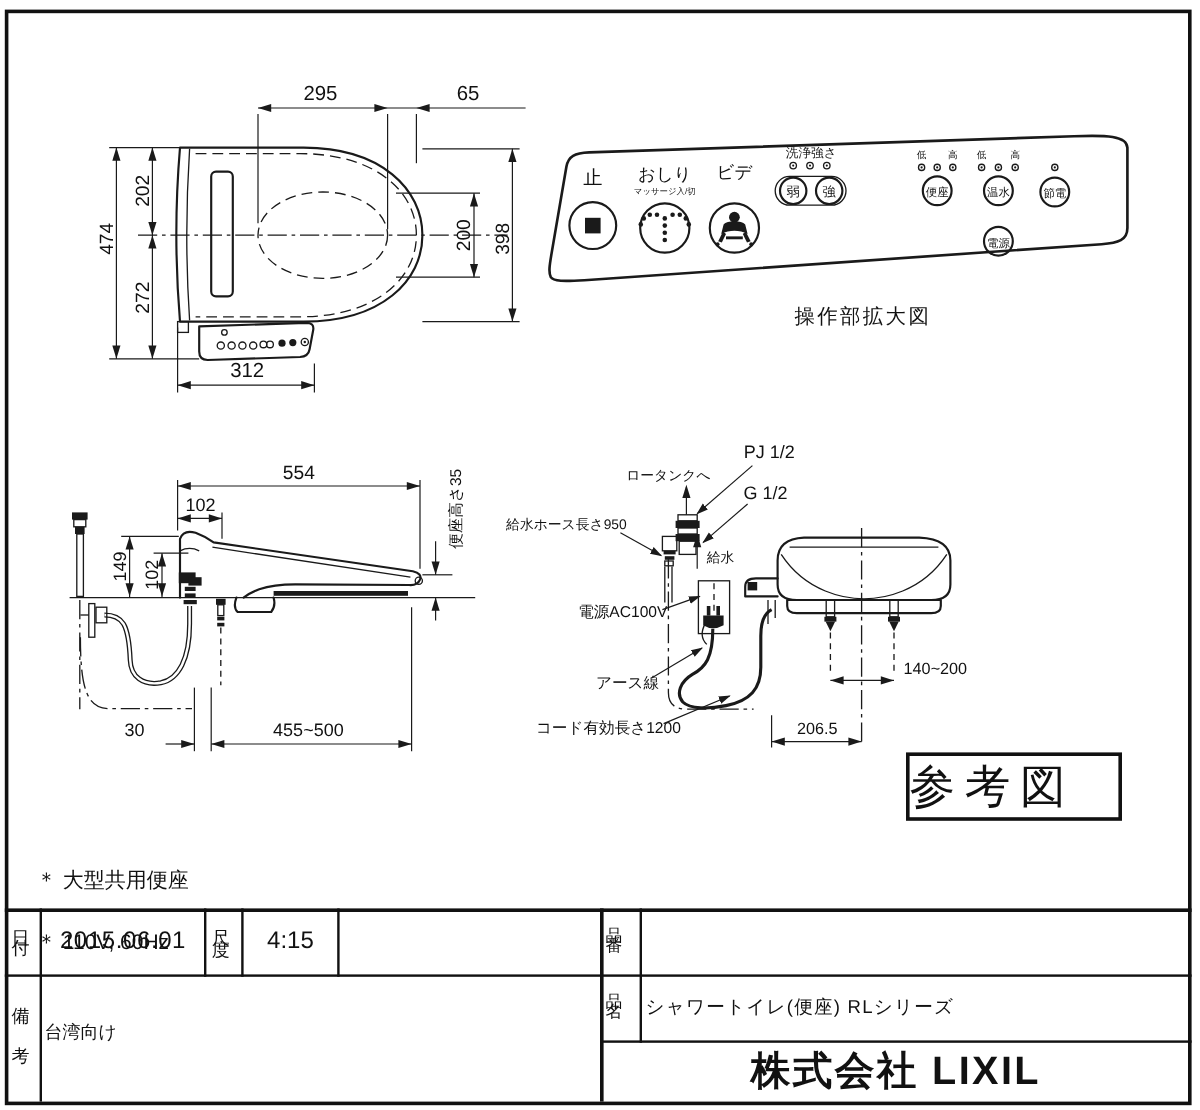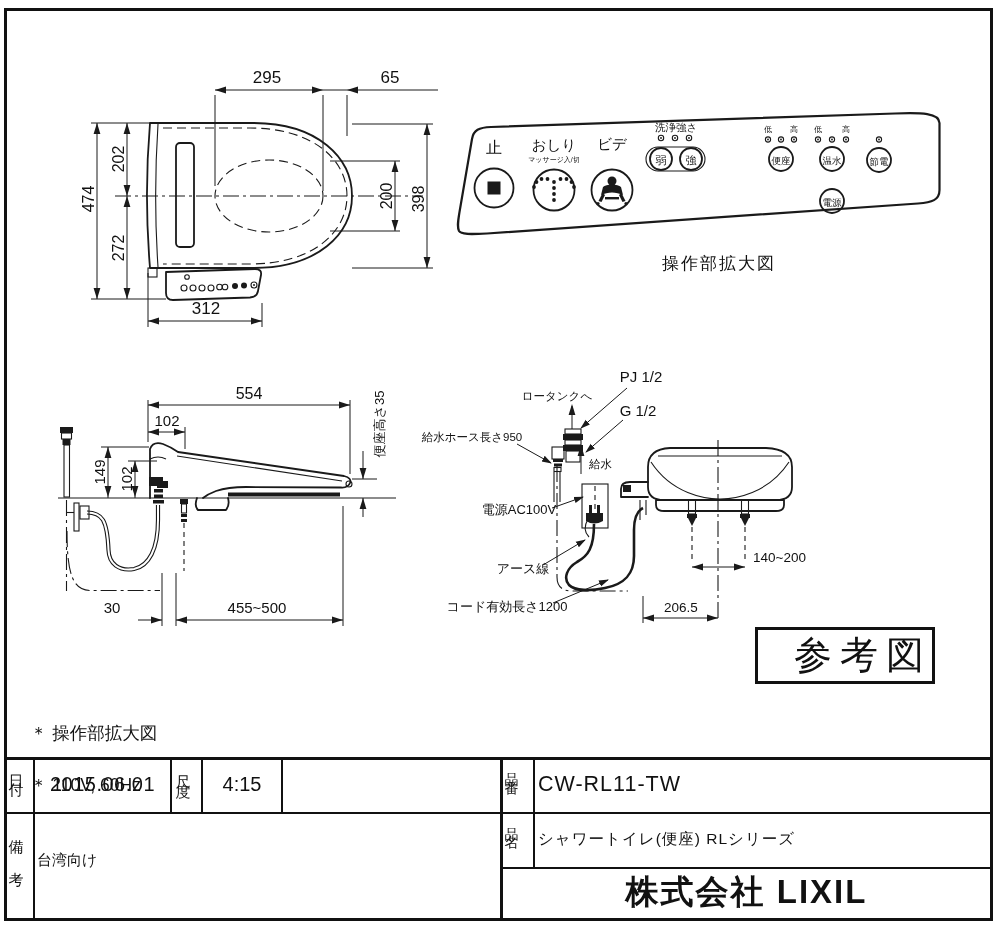--- a/index.html
+++ b/index.html
@@ -15,21 +15,21 @@
   .ln{stroke:#1a1a1a;stroke-width:1.8;fill:none;stroke-linejoin:round;stroke-linecap:round;}
   .pn{stroke:#1a1a1a;stroke-width:2.2;fill:#fff;stroke-linejoin:round;}
   .thin{stroke:#1a1a1a;stroke-width:1.1;fill:none;}
   .d{stroke:#1a1a1a;stroke-width:1;fill:none;}
   .dsh{stroke-dasharray:9 5;}
   .dsh2{stroke-dasharray:5 4;}
   .cl{stroke-dasharray:16 4 3 4;}
   .fil{fill:#1a1a1a;stroke:none;}
   .t{fill:#111;font-family:"Liberation Sans",sans-serif;}
   #refbox{position:absolute;left:755px;top:627px;width:180px;height:57px;border:3px solid #111;
-          box-sizing:border-box;display:flex;align-items:center;justify-content:flex-end;
+          box-sizing:border-box;display:flex;align-items:center;justify-content:flex-start;
           font-size:38px;letter-spacing:8px;}
   #notes{position:absolute;left:30px;top:694px;font-size:17.5px;line-height:26px;white-space:pre-line;}
 </style>
 </head>
 <body>
 
 <div id="stage">
   <div id="frame"></div>
 
   <svg width="1000" height="925" viewBox="0 0 1000 925">
@@ -335,21 +335,21 @@
         <path class="fil" d="M718,618 l-11,-3.4 l0,6.8 z"></path>
       <text class="t" x="681" y="612" font-size="13.5" text-anchor="middle">206.5</text>
     </g>
   </svg>
 
   <div id="refbox">
     <span>参考図</span>
   </div>
 
   <div id="notes">
-    <div>＊ 操作部拡大図</div>
+    <div>＊ 大型共用便座</div>
     <div>＊ 110V, 60Hz</div>
   </div>
 
   <div class="bline" style="left:4px;top:757px;width:989px;height:2.5px;"></div>
   <div class="bline" style="left:4px;top:812px;width:989px;height:2px;"></div>
   <div class="bline" style="left:500px;top:867px;width:493px;height:2px;"></div>
   <div class="bline" style="left:33px;top:757px;width:2px;height:161px;"></div>
   <div class="bline" style="left:170px;top:757px;width:2px;height:57px;"></div>
   <div class="bline" style="left:201px;top:757px;width:2px;height:57px;"></div>
   <div class="bline" style="left:281px;top:757px;width:2px;height:57px;"></div>
@@ -357,17 +357,16 @@
   <div class="bline" style="left:533px;top:757px;width:2px;height:112px;"></div>
 
   <div class="abs vtext" style="left:9px;top:763px;height:50px;font-size:15px;letter-spacing:8px;">日付</div>
   <div class="abs cellc" style="left:35px;top:757px;width:135px;height:55px;font-size:20px;letter-spacing:0.5px;">2015.06.01</div>
   <div class="abs vtext" style="left:176px;top:763px;height:50px;font-size:15px;letter-spacing:8px;">尺度</div>
   <div class="abs cellc" style="left:203px;top:757px;width:78px;height:55px;font-size:20px;">4:15</div>
   <div class="abs vtext" style="left:9px;top:828px;height:90px;font-size:15px;letter-spacing:32px;">備考</div>
   <div class="abs" style="left:37px;top:851px;font-size:15px;">台湾向け</div>
 
   <div class="abs vtext" style="left:505px;top:761px;height:50px;font-size:14px;letter-spacing:8px;">品番</div>
-  <div class="abs celll" style="left:538px;top:757px;width:450px;height:55px;font-size:21.5px;letter-spacing:1px;">CW-RL11-TW</div>
   <div class="abs vtext" style="left:505px;top:816px;height:50px;font-size:14px;letter-spacing:8px;">品名</div>
   <div class="abs cellc" style="left:500px;top:867px;width:493px;height:51px;font-size:33px;font-weight:bold;letter-spacing:2px;">株式会社 LIXIL</div>
   <div class="abs celll" style="left:538px;top:812px;width:450px;height:55px;font-size:15.5px;letter-spacing:1px;">シャワートイレ(便座) RLシリーズ</div>
 </div>
 
 </body></html>

